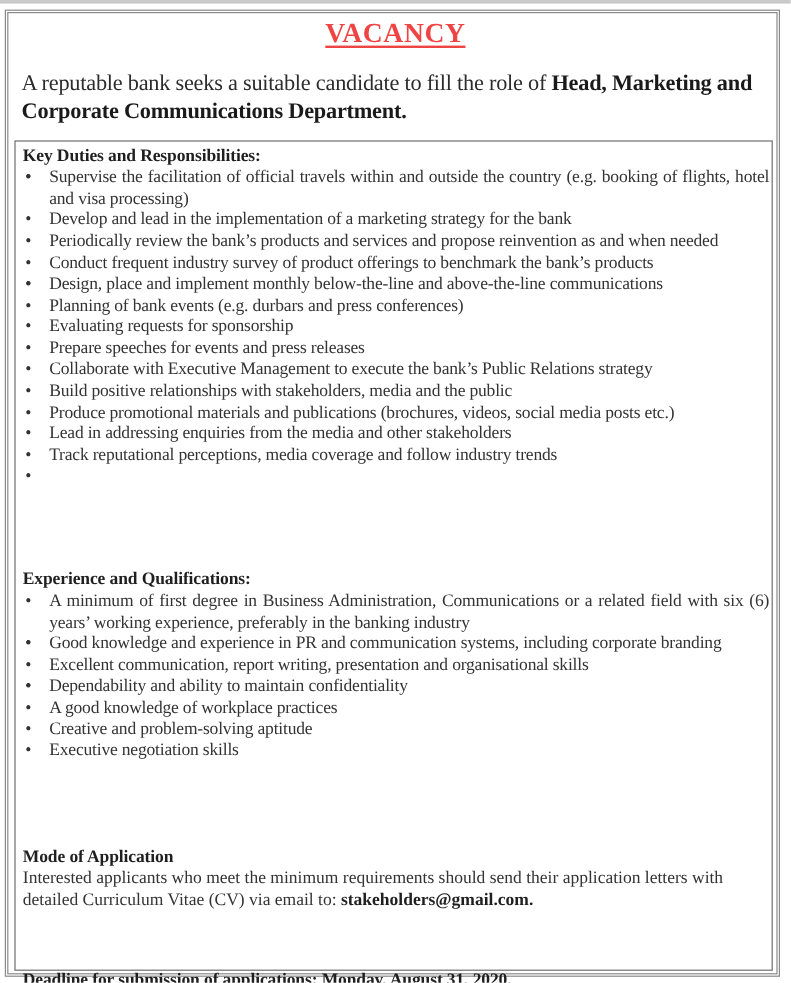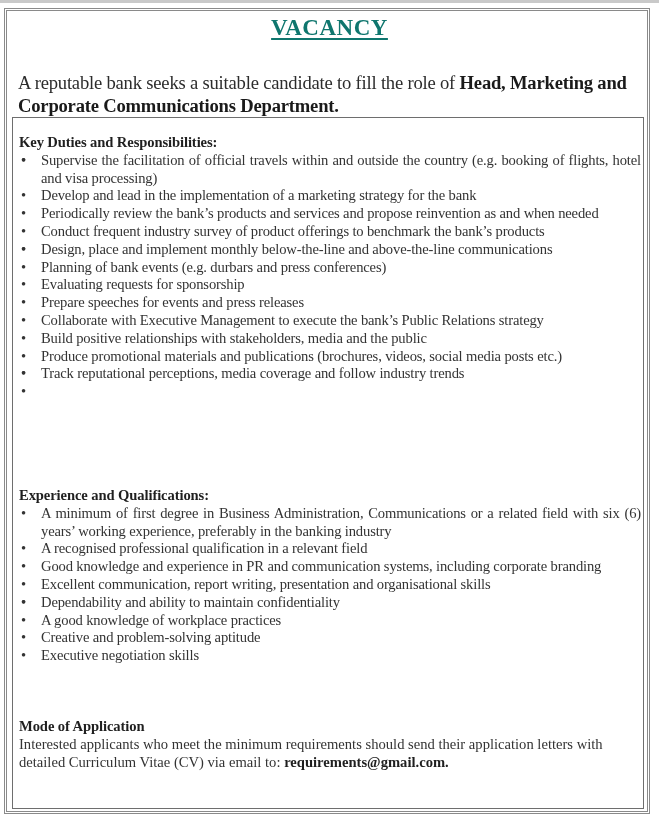--- a/index.html
+++ b/index.html
@@ -29,30 +29,30 @@
       box-sizing: content-box;
     }
     .page-title {
       position: absolute;
       left: 0; top: 15px;
       width: 659px;
       text-align: center;
       font-size: 23px;
       font-weight: bold;
       letter-spacing: 0.5px;
-      color: #0f766e;
+      color: #ef4444;
     }
     .page-title span {
       text-decoration: underline;
       text-decoration-thickness: 1.5px;
       text-underline-offset: 3px;
     }
     .intro {
       position: absolute;
-      left: 18px; top: 71px;
+      left: 18px; top: 58px;
       width: 628px;
       font-size: 18.6px;
       line-height: 23px;
       color: #2c2c2c;
       letter-spacing: -0.2px;
     }
     .intro b { color: #1a1a1a; }
     .inner-box {
       position: absolute;
       left: 12px; top: 117px;
@@ -60,21 +60,20 @@
       border: 1px solid #6e6e6e;
       box-sizing: border-box;
     }
     .section {
       position: absolute;
       left: 19px;
       width: 622px;
       font-size: 14.6px;
       line-height: 17.8px;
       color: #333;
-      margin-top: 12px;
     }
     .section-heading {
       font-weight: bold;
       color: #1f1f1f;
       letter-spacing: -0.1px;
     }
     ul.bullets {
       list-style: none;
       margin: 0;
       padding: 0;
@@ -121,43 +120,43 @@
       <li><span class="dot">•</span><span>Periodically review the bank’s products and services and propose reinvention as and when needed</span></li>
       <li><span class="dot">•</span><span>Conduct frequent industry survey of product offerings to benchmark the bank’s products</span></li>
       <li><span class="dot">•</span></li>
       <li><span class="dot">•</span><span>Design, place and implement monthly below-the-line and above-the-line communications</span></li>
       <li><span class="dot">•</span><span>Planning of bank events (e.g. durbars and press conferences)</span></li>
       <li><span class="dot">•</span><span>Evaluating requests for sponsorship</span></li>
       <li><span class="dot">•</span><span>Prepare speeches for events and press releases</span></li>
       <li><span class="dot">•</span><span>Collaborate with Executive Management to execute the bank’s Public Relations strategy</span></li>
       <li><span class="dot">•</span><span>Build positive relationships with stakeholders, media and the public</span></li>
       <li><span class="dot">•</span><span>Produce promotional materials and publications (brochures, videos, social media posts etc.)</span></li>
-      <li><span class="dot">•</span></li>
+      <li><span class="dot">•</span><span>Lead in addressing enquiries from the media and other stakeholders</span></li>
       <li><span class="dot">•</span><span>Track reputational perceptions, media coverage and follow industry trends</span></li>
       <li class="justify"><span class="dot">•</span></li>
     </ul>
 </div>
 
 <div class="section" id="quals">
   <div class="section-heading">Experience and Qualifications:</div>
   <ul class="bullets">
       <li class="justify"><span class="dot">•</span><span>A minimum of first degree in Business Administration, Communications or a related field with six (6) years’ working experience, preferably in the banking industry</span></li>
-      <li><span class="dot">•</span><span>A recognised professional qualification in a relevant field</span></li>
+      <li><span class="dot">•</span></li>
       <li><span class="dot">•</span><span>Good knowledge and experience in PR and communication systems, including corporate branding</span></li>
       <li><span class="dot">•</span><span>Excellent communication, report writing, presentation and organisational skills</span></li>
       <li><span class="dot">•</span></li>
       <li><span class="dot">•</span><span>Dependability and ability to maintain confidentiality</span></li>
       <li><span class="dot">•</span><span>A good knowledge of workplace practices</span></li>
       <li><span class="dot">•</span><span>Creative and problem-solving aptitude</span></li>
       <li><span class="dot">•</span><span>Executive negotiation skills</span></li>
     </ul>
 </div>
 
 <div class="section" id="application">
   <div class="section-heading">Mode of Application</div>
   <div>
-    <span>Interested applicants who meet the minimum requirements should send their application letters with detailed Curriculum Vitae (CV) via email to: </span><span class="email">requirements@gmail.com.</span>
+    <span>Interested applicants who meet the minimum requirements should send their application letters with detailed Curriculum Vitae (CV) via email to: </span><span class="email">stakeholders@gmail.com.</span>
   </div>
 </div>
 
 <div class="section" id="deadline">
   <div class="section-heading">Deadline for submission of applications: Monday, August 31, 2020.</div>
 </div>
 
 </body></html>

